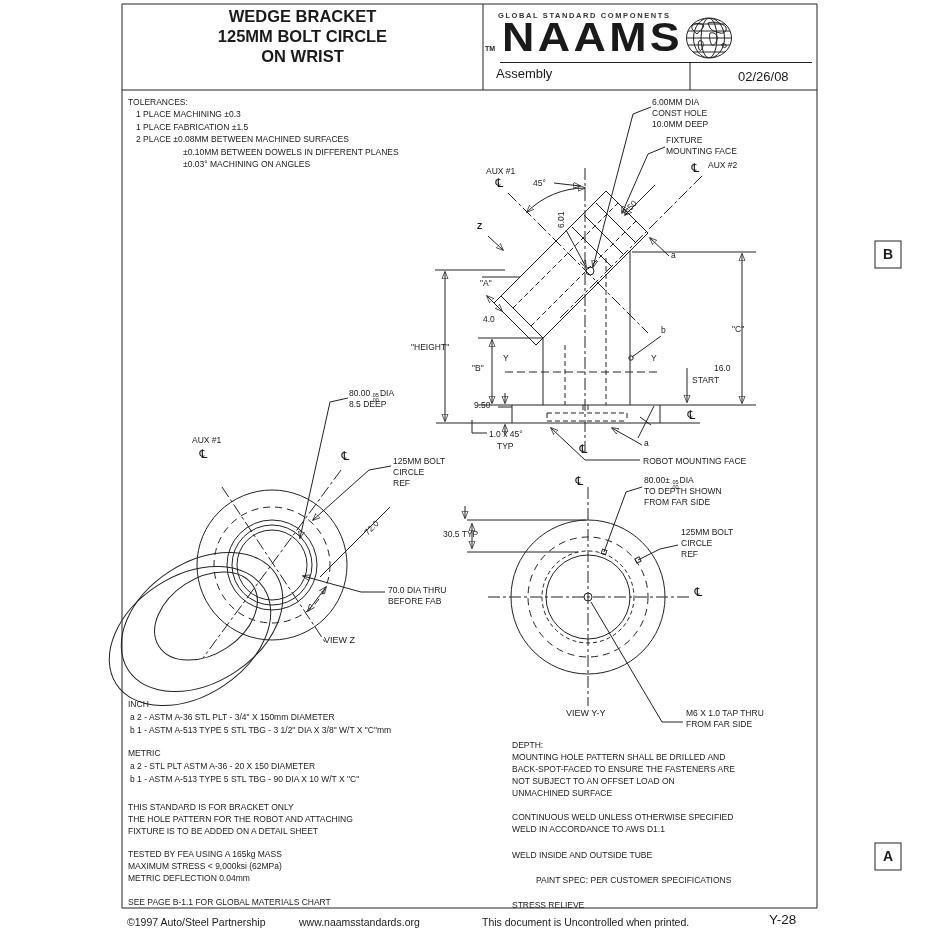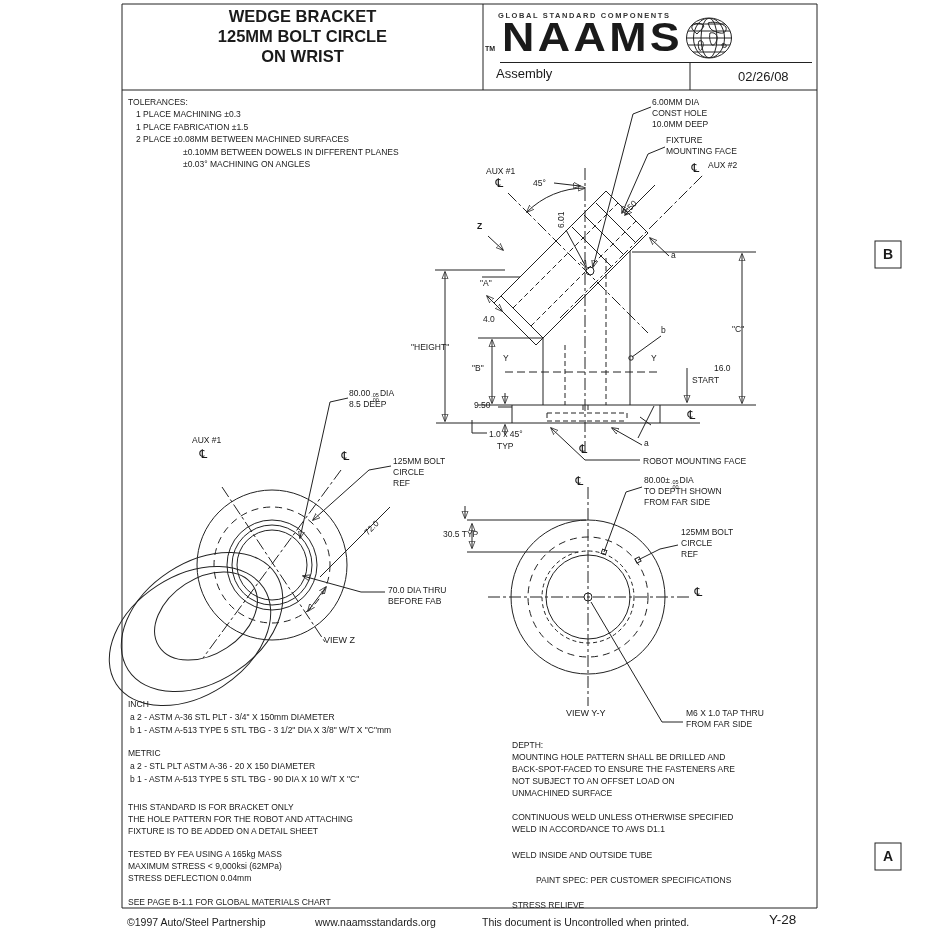--- a/index.html
+++ b/index.html
@@ -259,37 +259,37 @@
   <span class="lbl" style="left:130px;top:761px;">a   2 - STL PLT  ASTM A-36 - 20 X 150 DIAMETER</span>
   <span class="lbl" style="left:130px;top:774px;">b   1 - ASTM A-513  TYPE 5 STL TBG - 90 DIA X 10 W/T X "C"</span>
 </div>
 
 <div>
   <span class="lbl" style="left:128px;top:802px;">THIS STANDARD IS FOR BRACKET ONLY</span>
   <span class="lbl" style="left:128px;top:814px;">THE HOLE PATTERN FOR THE ROBOT AND ATTACHING</span>
   <span class="lbl" style="left:128px;top:826px;">FIXTURE IS TO BE ADDED ON A DETAIL SHEET</span>
   <span class="lbl" style="left:128px;top:849px;">TESTED BY FEA USING A 165kg MASS</span>
   <span class="lbl" style="left:128px;top:861px;">MAXIMUM STRESS &lt; 9,000ksi (62MPa)</span>
-  <span class="lbl" style="left:128px;top:873px;">STRESS DEFLECTION 0.04mm</span>
+  <span class="lbl" style="left:128px;top:873px;">METRIC DEFLECTION 0.04mm</span>
   <span class="lbl" style="left:128px;top:897px;">SEE PAGE B-1.1 FOR GLOBAL MATERIALS CHART</span>
 </div>
 
 <div>
   <span class="lbl" style="left:512px;top:740px;">DEPTH:</span>
   <span class="lbl" style="left:512px;top:752px;">MOUNTING HOLE PATTERN SHALL BE DRILLED AND</span>
   <span class="lbl" style="left:512px;top:764px;">BACK-SPOT-FACED TO ENSURE THE FASTENERS ARE</span>
   <span class="lbl" style="left:512px;top:776px;">NOT SUBJECT TO AN OFFSET LOAD ON</span>
   <span class="lbl" style="left:512px;top:788px;">UNMACHINED SURFACE</span>
   <span class="lbl" style="left:512px;top:812px;">CONTINUOUS WELD UNLESS OTHERWISE SPECIFIED</span>
   <span class="lbl" style="left:512px;top:824px;">WELD IN ACCORDANCE TO AWS D1.1</span>
   <span class="lbl" style="left:512px;top:850px;">WELD INSIDE AND OUTSIDE TUBE</span>
   <span class="lbl" style="left:536px;top:875px;">PAINT SPEC: PER CUSTOMER SPECIFICATIONS</span>
   <span class="lbl" style="left:512px;top:900px;">STRESS RELIEVE</span>
 </div>
 
 <div>
   <span class="foot" style="left:127px;">©1997 Auto/Steel Partnership</span>
-  <span class="foot" style="left:315px;">www.naamsstandards.org</span>
+  <span class="foot" style="left:299px;">www.naamsstandards.org</span>
   <span class="foot" style="left:482px;">This document is Uncontrolled when printed.</span>
   <span class="pageno">Y-28</span>
 </div>
 
 </div>
 
 </body></html>

